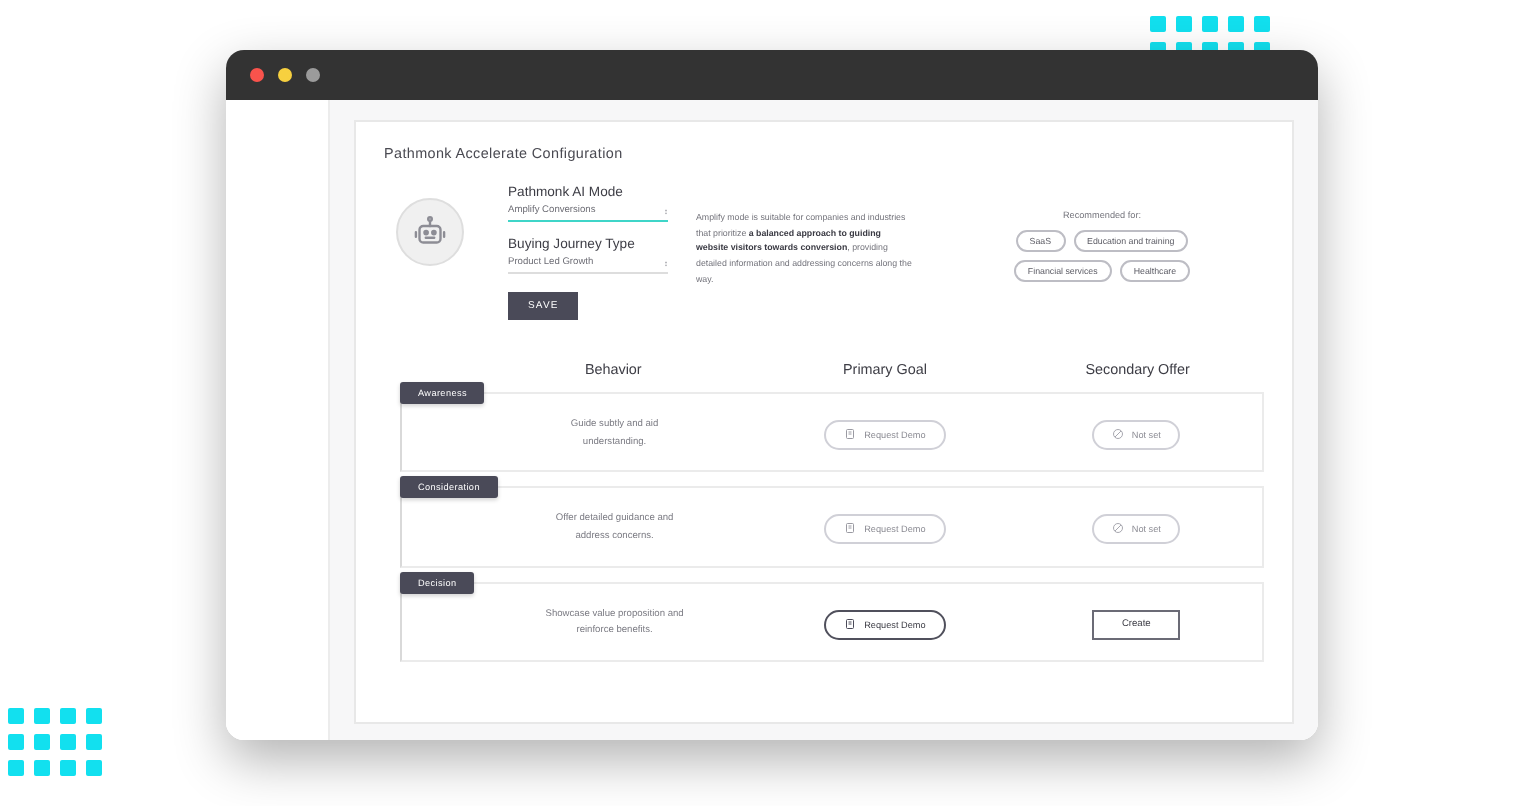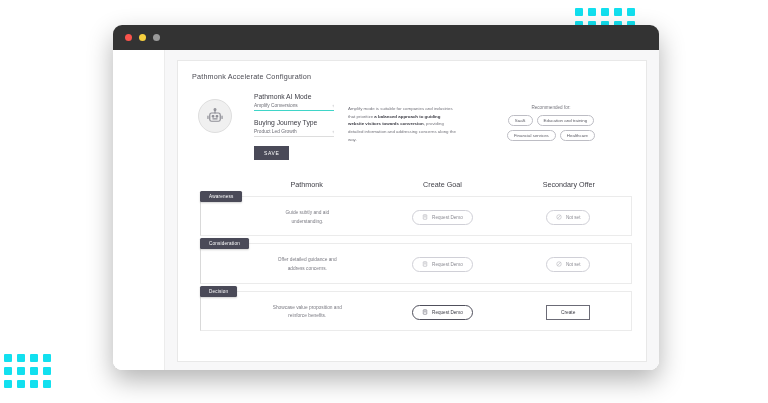--- a/index.html
+++ b/index.html
@@ -277,22 +277,22 @@
                 <span class="tag">Financial services</span>
                 <span class="tag">Healthcare</span>
               </div>
             </div>
 
           </div>
 
           <div id="table">
 
             <div id="thead">
-              <div class="th behavior">Pathmonk</div>
-              <div class="th primary">Create Goal</div>
+              <div class="th behavior">Behavior</div>
+              <div class="th primary">Primary Goal</div>
               <div class="th secondary">Secondary Offer</div>
             </div>
 
             <div class="stage-block">
               <div class="stage-pill">Awareness</div>
               <div class="stage-body">
                 <div class="cell behavior">
                   <div>
                     <div>Guide subtly and aid</div>
                     <div>understanding.</div>

